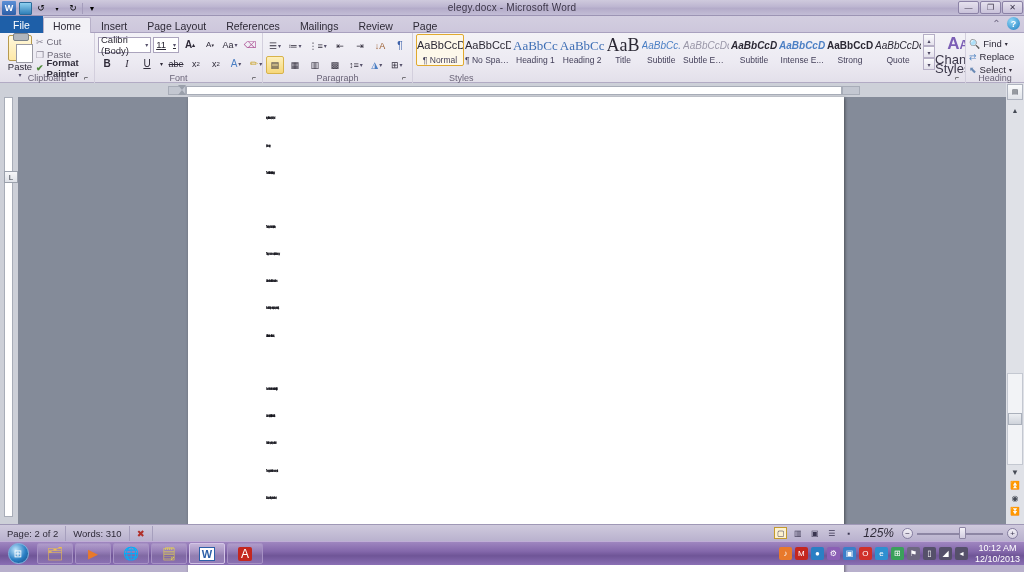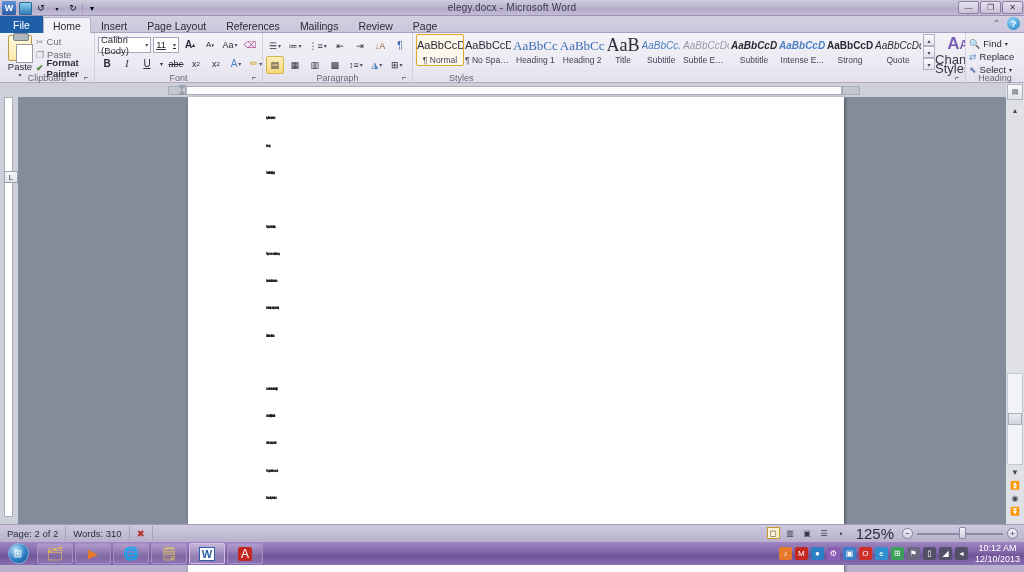--- a/index.html
+++ b/index.html
@@ -138,21 +138,21 @@
     flex-direction:column;align-items:center;gap:4px;padding-top:4px;font-size:8px;color:#454a55;}
 
   
   .statusbar{position:relative;width:1024px;height:17px;
     background:linear-gradient(to bottom,#cfcadd,#b9b2ce);
     border-top:1px solid #9f98b6;display:flex;align-items:center;font-size:9.5px;color:#2e2a38;}
   .sb-item{padding:0 7px;height:15px;line-height:15px;border-right:1px solid #a69fbd;}
   .sb-right{margin-left:auto;display:flex;align-items:center;gap:4px;padding-right:6px;}
   .viewbtn{width:13px;height:12px;display:flex;align-items:center;justify-content:center;font-size:8px;color:#3a3550;}
   .viewbtn.on{border:1px solid #c39a2e;background:#fdf2cf;}
-  .zoomtxt{font-size:15px;color:#2e2a38;padding:0 4px;}
+  .zoomtxt{font-size:12px;color:#2e2a38;padding:0 4px;font-style:italic;}
   .zslider{position:relative;width:86px;height:12px;}
   .zslider .zline{position:absolute;left:0;top:6px;width:86px;height:2px;background:#8d86a4;}
   .zthumb{position:absolute;left:42px;top:0;width:7px;height:12px;background:linear-gradient(#f4f2f8,#d2cde0);
     border:1px solid #8d86a4;border-radius:1px;}
   .zbtn{width:11px;height:11px;border-radius:50%;border:1px solid #857ea0;
     background:linear-gradient(#f2f0f6,#d6d1e2);font-size:8px;display:flex;align-items:center;justify-content:center;color:#3a3550;}
 
   
   .taskbar{position:relative;width:1024px;height:24px;
     background:linear-gradient(to bottom,#9f86c0 0%,#8468ab 40%,#6f5597 60%,#8a6fb4 100%);

